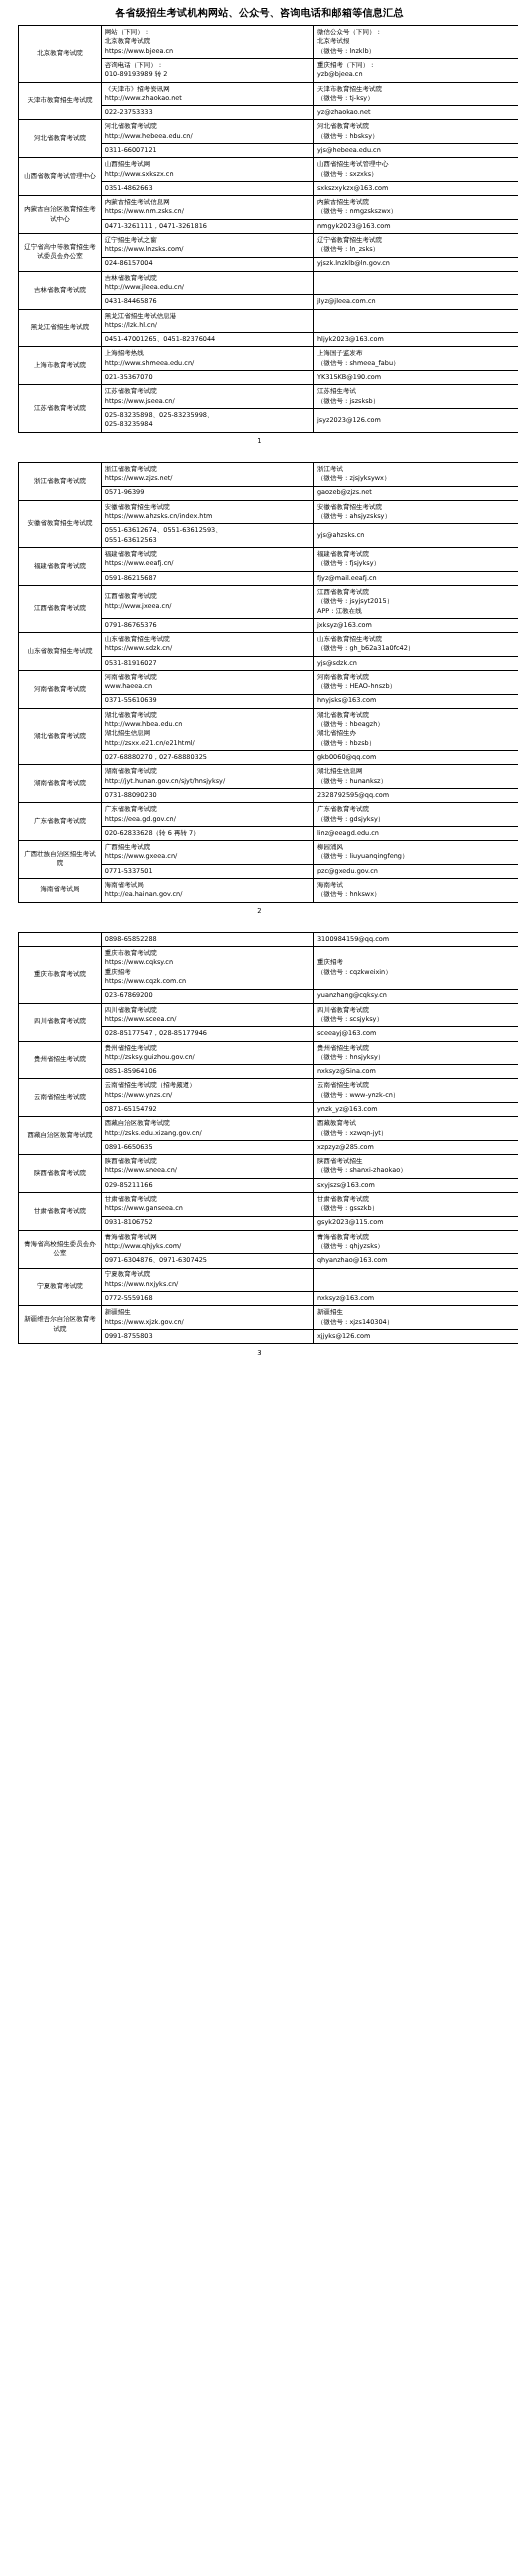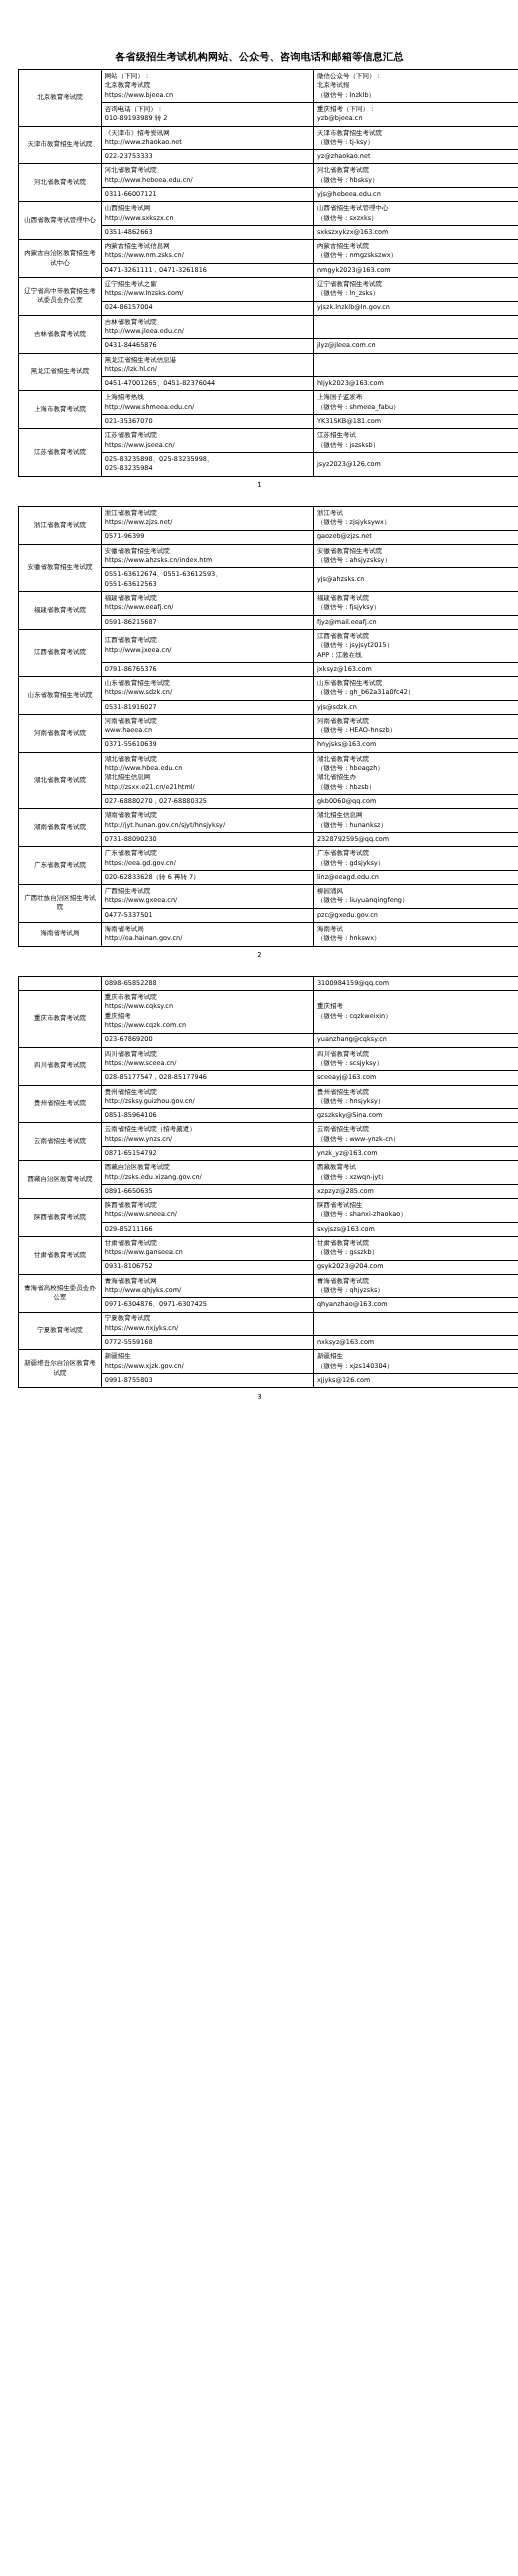--- a/index.html
+++ b/index.html
@@ -18,21 +18,20 @@
     padding: 0 18px;
     position: relative;
   }
   .doc-title {
     text-align: center;
     font-weight: bold;
     font-size: 10px;
     letter-spacing: 0.3px;
     padding: 5.8px 0 5.2px 0;
     font-family: "DejaVu Sans", "Liberation Sans", sans-serif;
-    margin-top: 44px;
   }
   table.tbl {
     border-collapse: collapse;
     width: 483px;
     table-layout: fixed;
     margin: 0 auto;
   }
   table.tbl td {
     border: 0.6px solid #000;
     vertical-align: middle;
@@ -250,21 +249,21 @@
           <td class="c-soc">
             <span class="ln">上海国子监发布</span>
             <span class="ln">（微信号：shmeea_fabu）</span>
           </td>
         </tr>
         <tr>
           <td class="c-web">
             <span class="ln">021-35367070</span>
           </td>
           <td class="c-soc">
-            <span class="ln">YK31SKB@181.com</span>
+            <span class="ln">YK31SKB@190.com</span>
           </td>
         </tr>
         <tr>
           <td class="c-name" rowspan="2">
             <span class="ln">江苏省教育考试院</span>
           </td>
           <td class="c-web">
             <span class="ln">江苏省教育考试院</span>
             <span class="ln">https://www.jseea.cn/</span>
           </td>
@@ -494,21 +493,21 @@
             <span class="ln">广西招生考试院</span>
             <span class="ln">https://www.gxeea.cn/</span>
           </td>
           <td class="c-soc">
             <span class="ln">柳园浦风</span>
             <span class="ln">（微信号：liuyuanqingfeng）</span>
           </td>
         </tr>
         <tr>
           <td class="c-web">
-            <span class="ln">0477-5337501</span>
+            <span class="ln">0771-5337501</span>
           </td>
           <td class="c-soc">
             <span class="ln">pzc@gxedu.gov.cn</span>
           </td>
         </tr>
         <tr>
           <td class="c-name" rowspan="1">
             <span class="ln">海南省考试局</span>
           </td>
           <td class="c-web">
@@ -595,21 +594,21 @@
           <td class="c-soc">
             <span class="ln">贵州省招生考试院</span>
             <span class="ln">（微信号：hnsjyksy）</span>
           </td>
         </tr>
         <tr>
           <td class="c-web">
             <span class="ln">0851-85964106</span>
           </td>
           <td class="c-soc">
-            <span class="ln">gzszksky@Sina.com</span>
+            <span class="ln">nxksyz@Sina.com</span>
           </td>
         </tr>
         <tr>
           <td class="c-name" rowspan="2">
             <span class="ln">云南省招生考试院</span>
           </td>
           <td class="c-web">
             <span class="ln">云南省招生考试院（招考频道）</span>
             <span class="ln">https://www.ynzs.cn/</span>
           </td>
@@ -679,21 +678,21 @@
           <td class="c-soc">
             <span class="ln">甘肃省教育考试院</span>
             <span class="ln">（微信号：gsszkb）</span>
           </td>
         </tr>
         <tr>
           <td class="c-web">
             <span class="ln">0931-8106752</span>
           </td>
           <td class="c-soc">
-            <span class="ln">gsyk2023@204.com</span>
+            <span class="ln">gsyk2023@115.com</span>
           </td>
         </tr>
         <tr>
           <td class="c-name" rowspan="2">
             <span class="ln">青海省高校招生委员会办公室</span>
           </td>
           <td class="c-web">
             <span class="ln">青海省教育考试网</span>
             <span class="ln">http://www.qhjyks.com/</span>
           </td>

